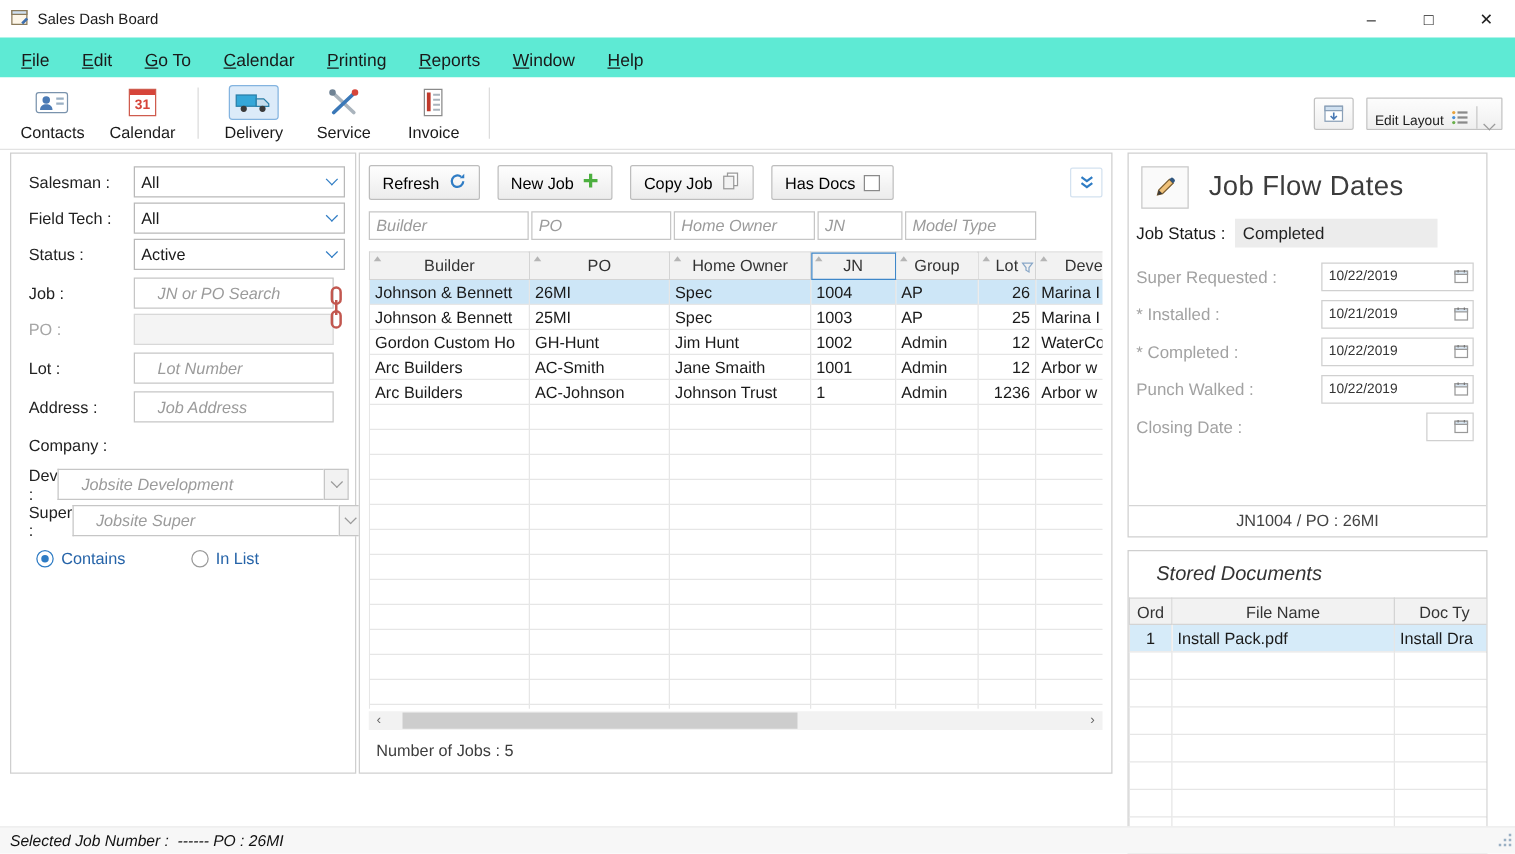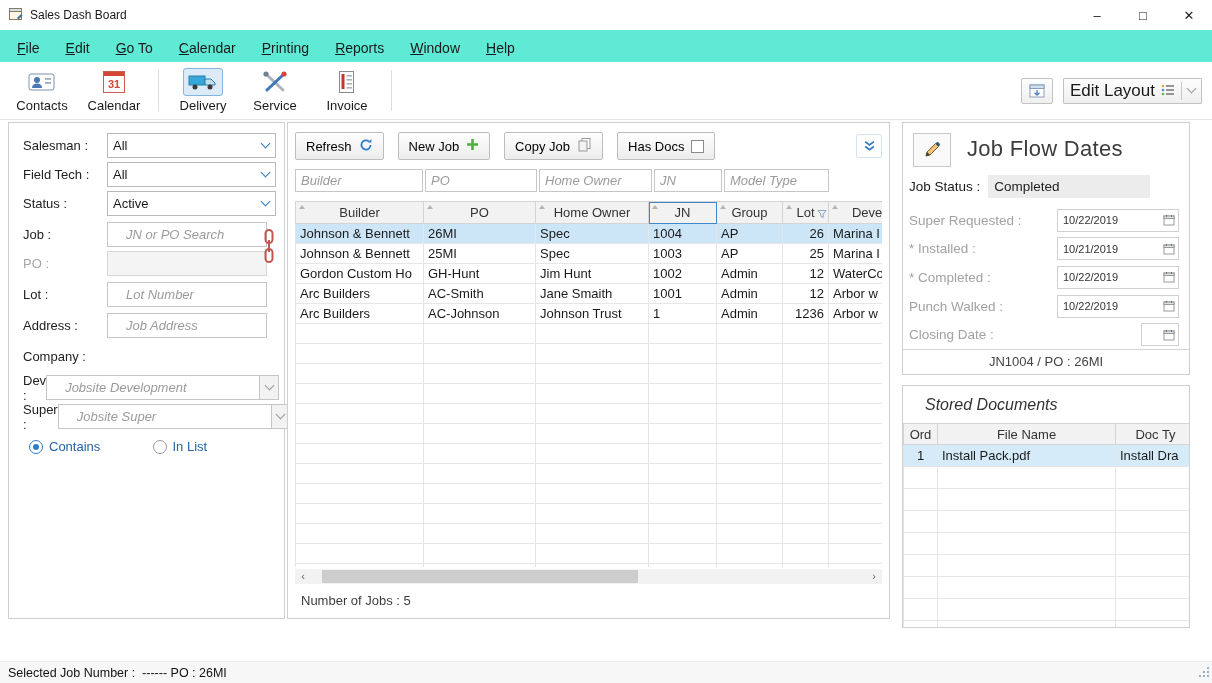--- a/index.html
+++ b/index.html
@@ -25,21 +25,21 @@
   .toolbar { height:58px; border-bottom:1px solid #e3e3e3; display:flex; align-items:stretch; padding:2px 10px 2px 6px; background:#fff; }
   .tb-btn { width:72px; display:flex; flex-direction:column; align-items:center; justify-content:center; gap:2px; font-size:13px; cursor:default; }
   .tb-icon { width:40px; height:28px; display:flex; align-items:center; justify-content:center; }
   .tb-btn.selected .tb-icon { background:#dcebf9; border:1px solid #84b4e0; border-radius:3px; }
   .tb-sep { width:1px; background:#dcdcdc; margin:6px 8px; }
   .cal-icon { width:22px; height:22px; border:1px solid #cf5b4e; position:relative; background:#fff; display:inline-block; }
   .cal-top { position:absolute; top:0; left:0; right:0; height:4px; background:#d6453a; }
   .cal-num { position:absolute; top:6px; left:0; right:0; text-align:center; font-size:11px; font-weight:bold; color:#d6453a; }
   .tb-right { margin-left:auto; display:flex; align-items:center; gap:10px; }
   .icon-btn { width:32px; height:26px; border:1px solid #c2c2c2; border-radius:2px; background:linear-gradient(#fdfdfd,#efefef); display:flex; align-items:center; justify-content:center; }
-  .edit-layout { height:26px; border:1px solid #c2c2c2; border-radius:1px; background:linear-gradient(#fdfdfd,#efefef); display:flex; align-items:center; padding:0 6px; gap:6px; font-size:17px; }
+  .edit-layout { height:26px; border:1px solid #c2c2c2; border-radius:1px; background:linear-gradient(#fdfdfd,#efefef); display:flex; align-items:flex-end; padding:0 6px; gap:6px; font-size:11px; }
   .el-split { width:1px; height:18px; background:#c8c8c8; }
   .chev { width:7px; height:7px; border-right:1.6px solid #2f7cc4; border-bottom:1.6px solid #2f7cc4; transform:rotate(45deg); margin-top:-4px; display:inline-block; }
   .chev.gray { border-color:#9a9a9a; }
 
   
   .main { position:relative; height:541px; background:#fff; }
   .panel { border:1px solid #cfcfcf; background:#fff; }
 
   
   .filter-panel { position:absolute; left:8px; top:2px; width:277px; height:497px; padding:10px 8px; }
@@ -84,21 +84,21 @@
   .sortmark { position:absolute; left:3px; top:3px; width:0; height:0; border-left:3px solid transparent; border-right:3px solid transparent; border-bottom:4px solid #b5b5b5; }
   .funnel { position:absolute; right:1px; top:5px; }
   .hscroll { display:flex; align-items:center; width:587px; height:15px; background:#f2f2f2; margin-top:2px; }
   .hs-arrow { width:16px; text-align:center; font-size:11px; color:#666; line-height:15px; cursor:default; }
   .hs-track { flex:1; position:relative; height:100%; }
   .hs-thumb { position:absolute; left:2%; width:57%; top:1px; bottom:1px; background:#cdcdcd; }
   .count-label { margin-top:9px; padding-left:6px; color:#3d3d3d; font-size:13px; }
 
   
   .right-col { position:absolute; left:902px; top:2px; width:288px; }
-  .jobflow { height:253px; overflow:hidden; display:flex; flex-direction:column; }
+  .jobflow { height:308px; overflow:hidden; display:flex; flex-direction:column; }
   .jf-header { display:flex; align-items:flex-start; padding:10px 10px 6px 10px; gap:16px; }
   .edit-btn { width:38px; height:34px; border:1px solid #c9c9c9; background:#fafafa; display:flex; align-items:center; justify-content:center; }
   .jf-title { font-size:22px; color:#3c3c3c; margin-top:3px; letter-spacing:0.3px; }
   .jf-status-row { display:flex; align-items:center; padding:2px 10px 8px 6px; gap:8px; font-size:13.5px; }
   .jf-status-value { width:162px; background:#ececec; padding:4px 6px; color:#222; }
   .jf-row { display:flex; align-items:center; padding:0 10px 0 6px; height:30px; }
   .jf-label { flex:1; color:#a2a2a2; font-size:13.5px; }
   .date-box { width:122px; height:23px; border:1px solid #d0d0d0; display:flex; align-items:center; background:#fff; }
   .date-box.narrow { width:38px; margin-left:auto; }
   .date-text { flex:1; padding-left:5px; font-size:11px; color:#333; }
@@ -106,21 +106,21 @@
   .jf-ref { border-top:1px solid #d5d5d5; text-align:center; padding:4px 0 5px; font-size:13px; color:#444; margin-top:auto; }
   .docs { margin-top:10px; height:243px; overflow:hidden; padding-top:4px; }
   .docs-title { font-style:italic; font-size:16px; color:#333; padding:6px 0 9px 22px; }
   table.docstbl { border-collapse:collapse; table-layout:fixed; width:292px; }
   .docstbl th { height:21px; background:#f2f2f2; border:1px solid #d4d4d4; font-weight:normal; font-size:13px; color:#333; text-align:center; overflow:hidden; white-space:nowrap; }
   .docstbl td { height:22px; border:1px solid #e6e6e6; font-size:13px; padding:0 4px; overflow:hidden; white-space:nowrap; background:#fff; }
   .docstbl tbody tr.selected td { background:#d6ebf9; }
   .docstbl td:first-child { text-align:center; }
 
   
-  .statusbar { position:absolute; left:0; bottom:0; width:1212px; height:22px; background:#f7f7f7; border-top:1px solid #ececec; display:flex; align-items:center; padding-left:8px; font-size:12.5px; color:#111; }
+  .statusbar { position:absolute; left:0; bottom:0; width:1212px; height:22px; background:#f7f7f7; border-top:1px solid #ececec; display:flex; align-items:center; padding-left:8px; font-size:12.5px; color:#111;font-style:italic; }
   .statusbar .txt { white-space:pre; }
   .grip { position:absolute; right:2px; bottom:2px; }
 </style>
 </head>
 <body>
 
 <div class="titlebar">
   <span>
     <svg width="16" height="16" viewBox="0 0 16 16">
         <rect x="1.5" y="2.5" width="12" height="11" fill="#fdf6e8" stroke="#8a7a5a"></rect>

